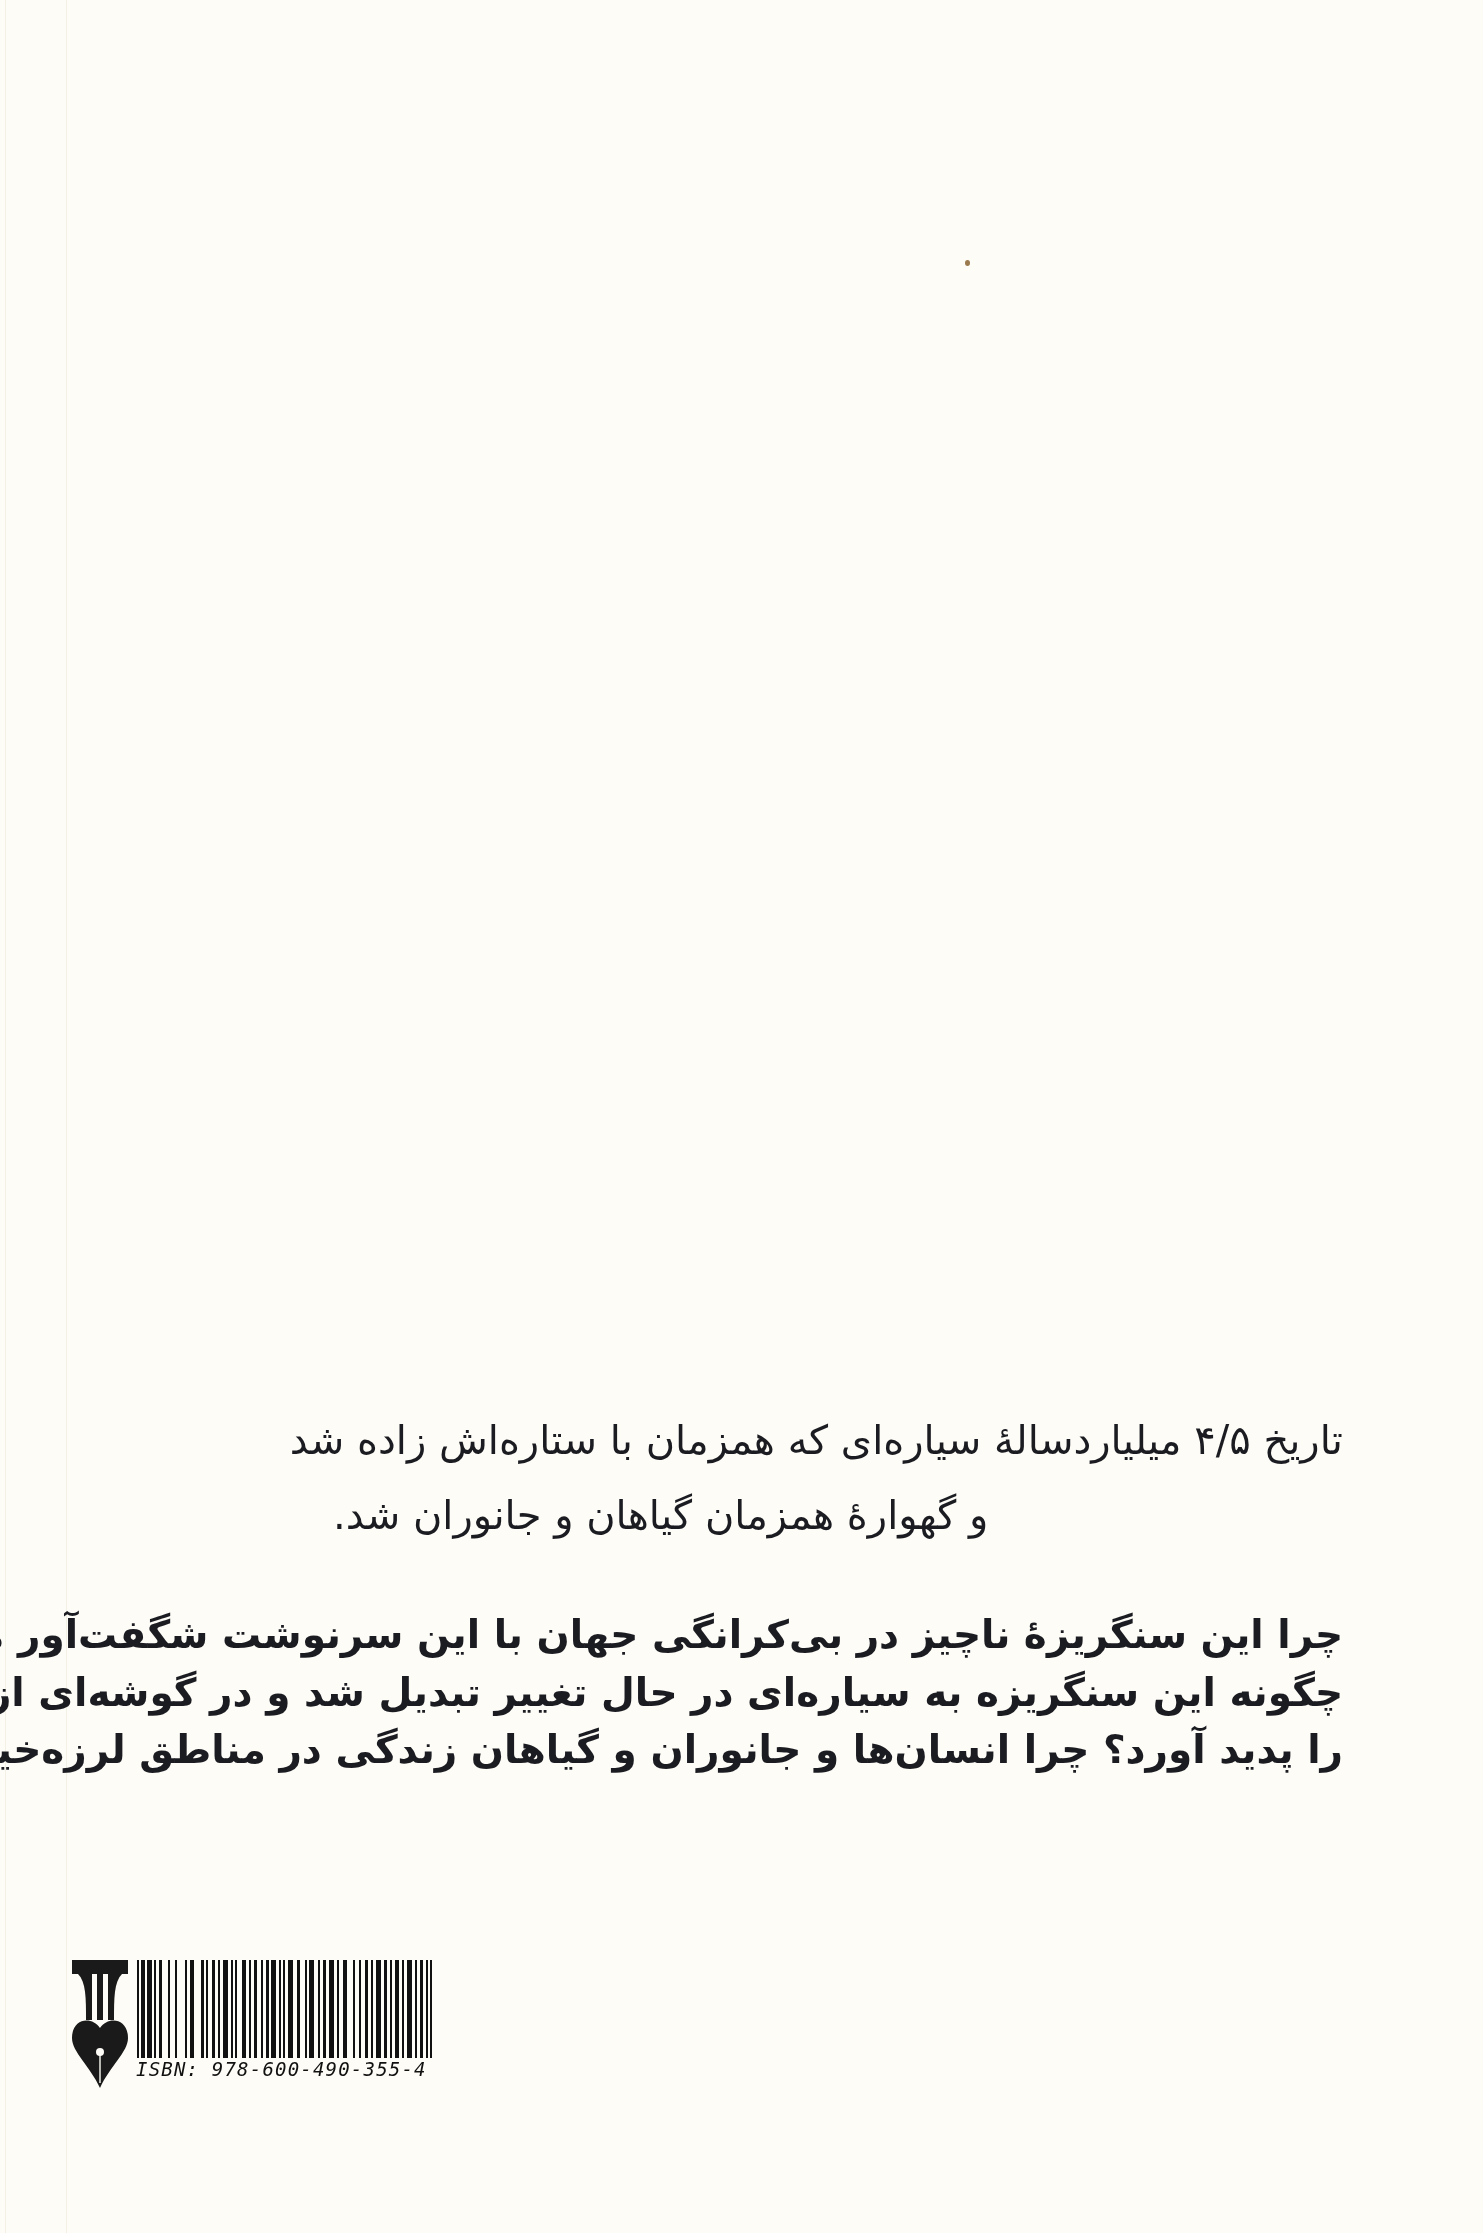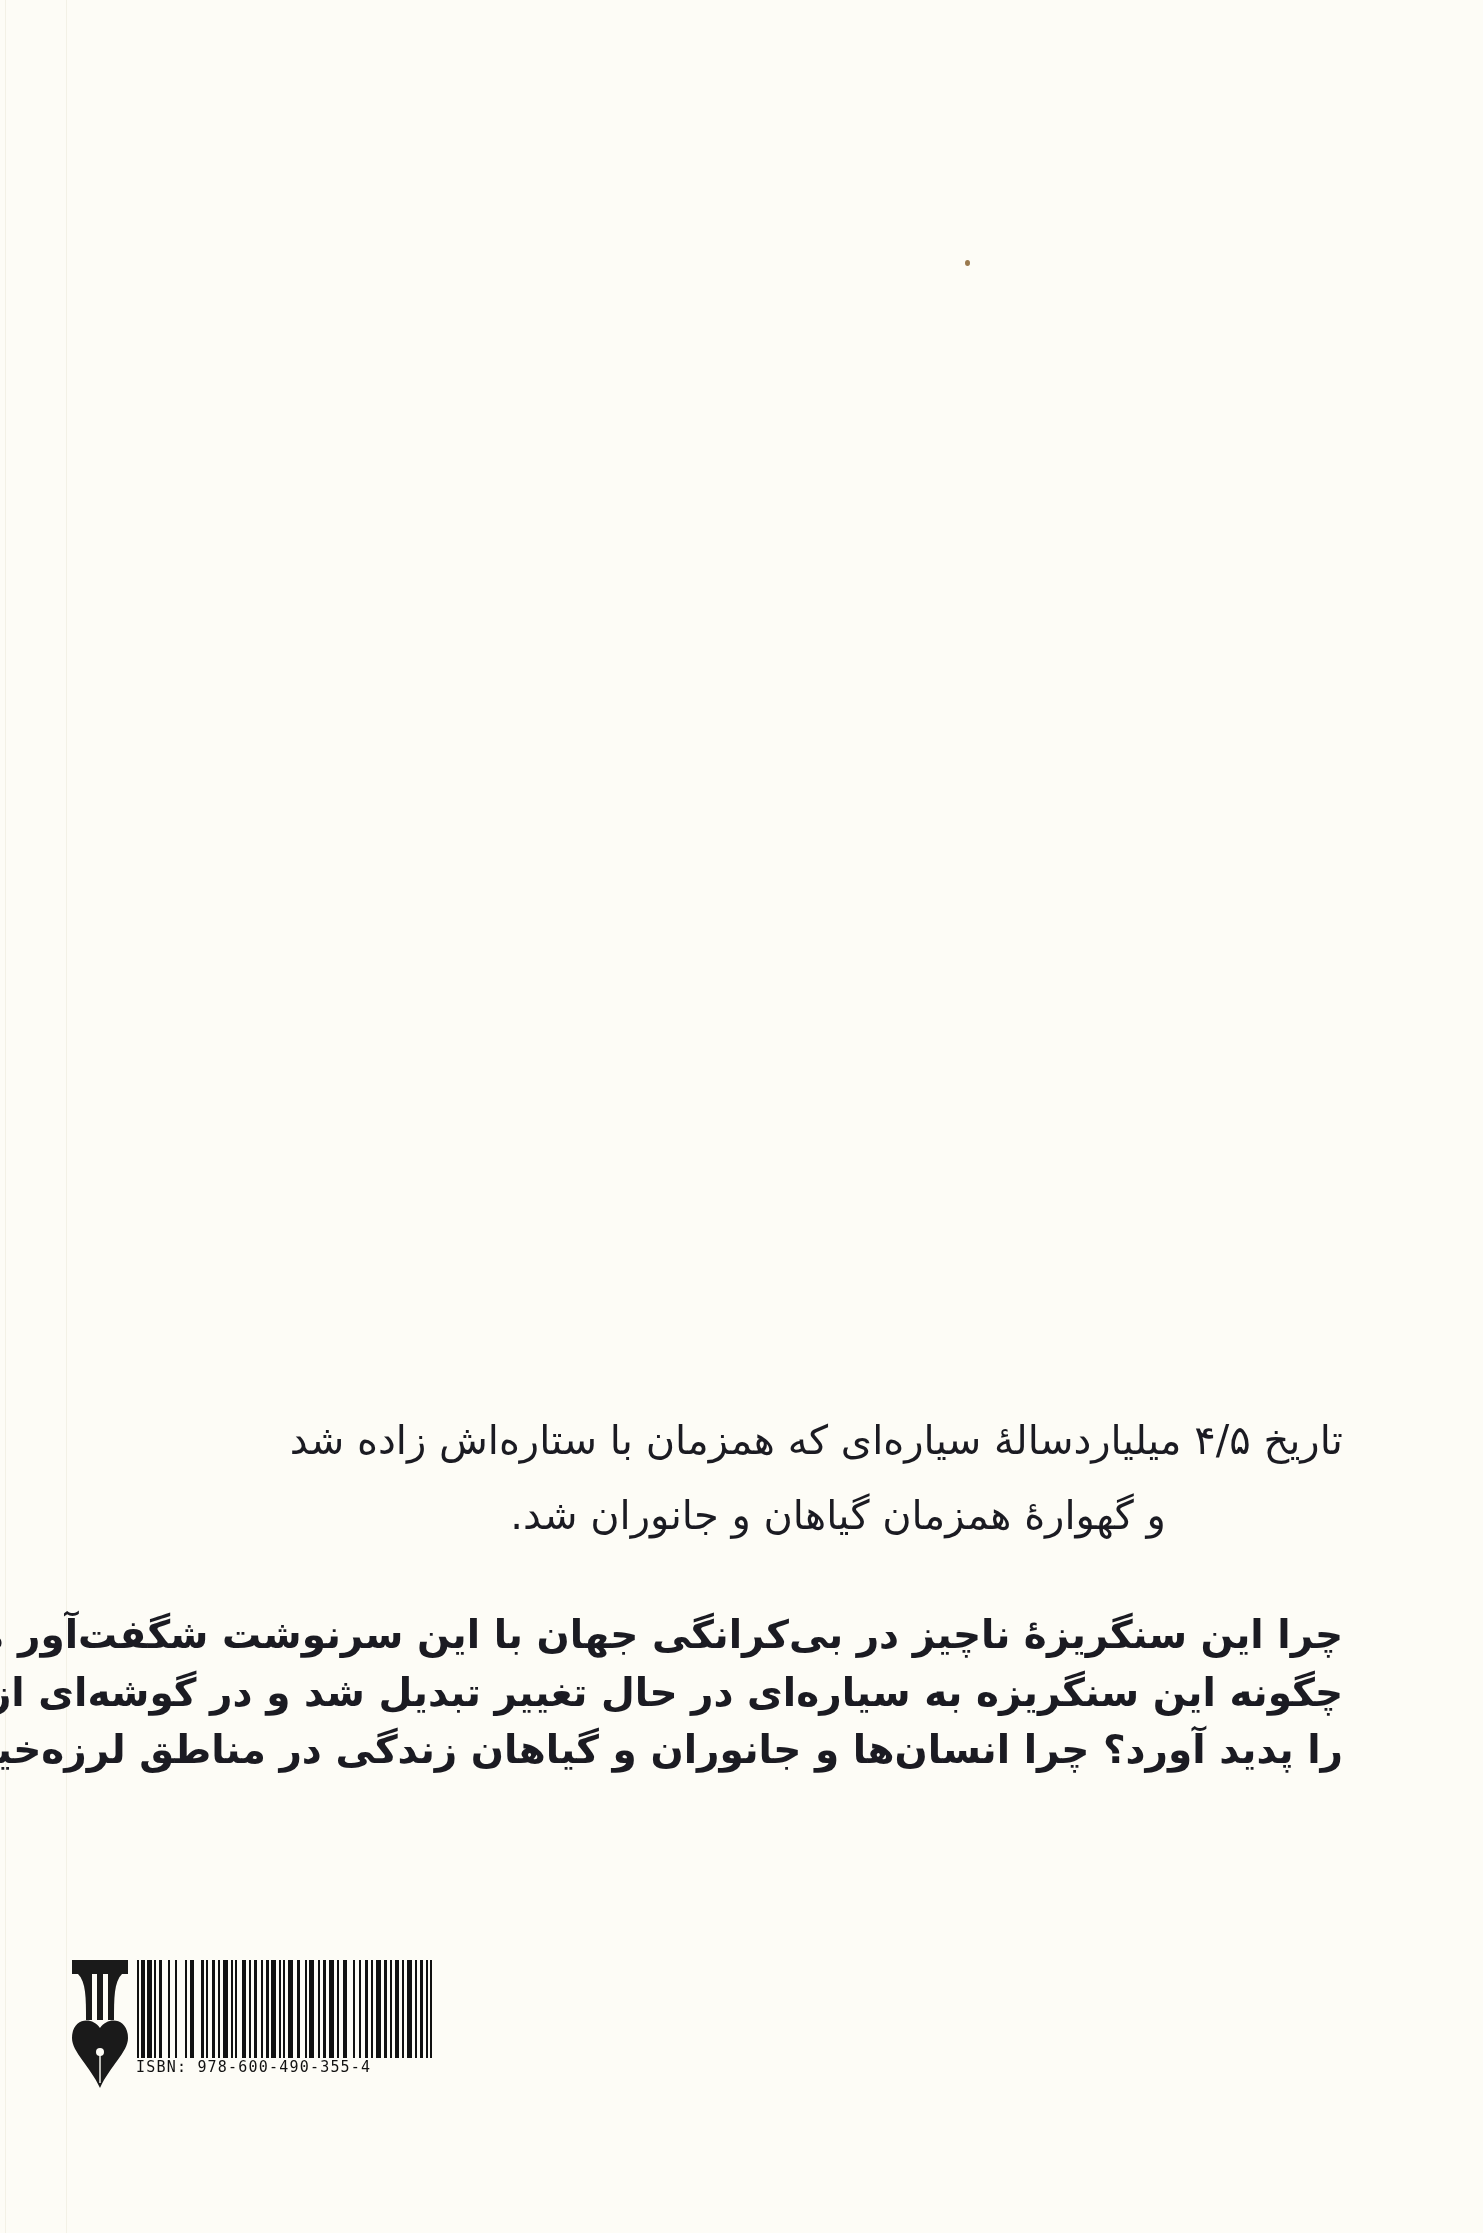--- a/index.html
+++ b/index.html
@@ -7,41 +7,42 @@
     width: 1483px; height: 2233px; position: relative; overflow: hidden;
     background: #fdfcf6;
     font-family: "DejaVu Sans", sans-serif;
     color: #1b1b22;
   }
   .fold-line { position: absolute; top: 0; bottom: 0; width: 1px; background: #f3f1e6; }
   .speck { position: absolute; width: 5px; height: 6px; border-radius: 50%; background: #9a7a4e; }
 
   .blurb {
     position: absolute; right: 140px; width: 1010px;
-    direction: rtl; text-align: center;
+    direction: rtl; text-align: left;
   }
   .headline {
     top: 1403px;
     font-size: 40px; line-height: 75px; font-weight: normal;
     margin: 0;
   }
   .headline span { display: block; white-space: nowrap; }
   .body-text {
     top: 1606px;
     font-size: 39px; line-height: 57.5px; font-weight: bold;
     margin: 0;
   }
   .body-text span { display: block; white-space: nowrap; }
 
   .logo { position: absolute; left: 70px; top: 1958px; width: 60px; height: 132px; }
   .barcode { position: absolute; left: 135px; top: 1960px; width: 300px; height: 98px; }
   .isbn {
     position: absolute; left: 136px; top: 2058px;
-    font-family: "DejaVu Sans Mono", monospace; font-size: 15px; letter-spacing: 1.2px;
+    font-family: "DejaVu Sans Mono", monospace; font-size: 19px; letter-spacing: 1.2px;
     color: #111;
+    font-style: italic;
   }
 </style>
 </head>
 <body>
 
 <div class="fold-line" style="left:5px"></div>
 <div class="fold-line" style="left:66px"></div>
 <div class="speck" style="left:965px; top:260px"></div>
 
 <div class="blurb headline">

